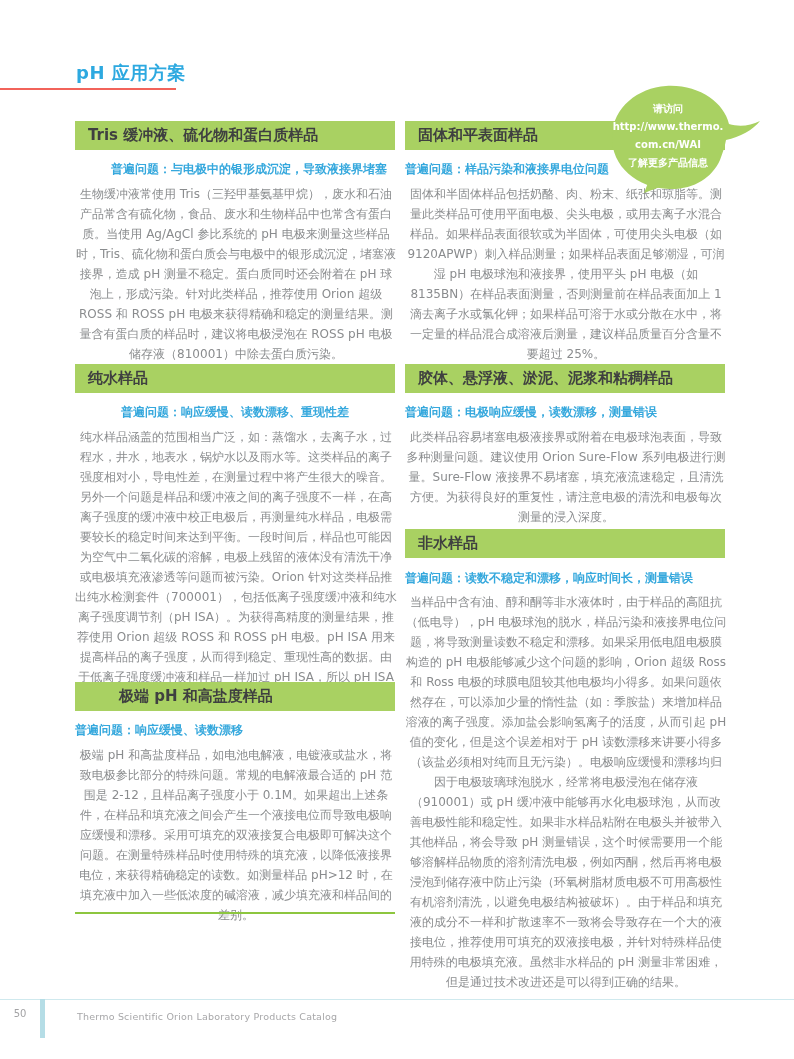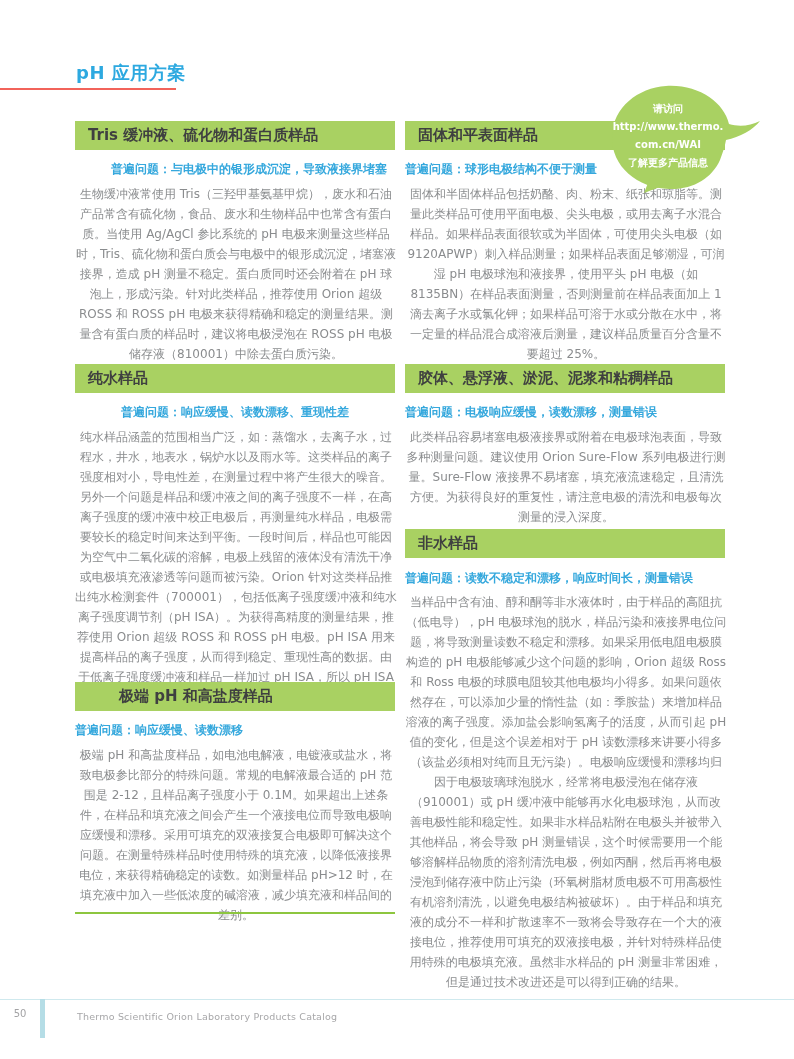--- a/index.html
+++ b/index.html
@@ -171,21 +171,21 @@
     <div class="sec-problem l2p">普遍问题：响应缓慢、读数漂移、重现性差</div>
     <div class="sec-body l2b">纯水样品涵盖的范围相当广泛，如：蒸馏水，去离子水，过程水，井水，地表水，锅炉水以及雨水等。这类样品的离子强度相对小，导电性差，在测量过程中将产生很大的噪音。另外一个问题是样品和缓冲液之间的离子强度不一样，在高离子强度的缓冲液中校正电极后，再测量纯水样品，电极需要较长的稳定时间来达到平衡。一段时间后，样品也可能因为空气中二氧化碳的溶解，电极上残留的液体没有清洗干净或电极填充液渗透等问题而被污染。Orion 针对这类样品推出纯水检测套件（700001），包括低离子强度缓冲液和纯水离子强度调节剂（pH ISA）。为获得高精度的测量结果，推荐使用 Orion 超级 ROSS 和 ROSS pH 电极。pH ISA 用来提高样品的离子强度，从而得到稳定、重现性高的数据。由于低离子强度缓冲液和样品一样加过 pH ISA，所以 pH ISA 的影响可以被忽略。</div>
 
     <div class="sec-header l3h">极端 pH 和高盐度样品</div>
     <div class="sec-problem l3p">普遍问题：响应缓慢、读数漂移</div>
     <div class="sec-body l3b">极端 pH 和高盐度样品，如电池电解液，电镀液或盐水，将致电极参比部分的特殊问题。常规的电解液最合适的 pH 范围是 2-12，且样品离子强度小于 0.1M。如果超出上述条件，在样品和填充液之间会产生一个液接电位而导致电极响应缓慢和漂移。采用可填充的双液接复合电极即可解决这个问题。在测量特殊样品时使用特殊的填充液，以降低液接界电位，来获得精确稳定的读数。如测量样品 pH&gt;12 时，在填充液中加入一些低浓度的碱溶液，减少填充液和样品间的差别。</div>
   </div>
 
   <div class="col col-right">
     <div class="sec-header r1h">固体和平表面样品</div>
-    <div class="sec-problem r1p">普遍问题：球形电极结构不便于测量</div>
+    <div class="sec-problem r1p">普遍问题：样品污染和液接界电位问题</div>
     <div class="sec-body r1b">固体和半固体样品包括奶酪、肉、粉末、纸张和琼脂等。测量此类样品可使用平面电极、尖头电极，或用去离子水混合样品。如果样品表面很软或为半固体，可使用尖头电极（如 9120APWP）刺入样品测量；如果样品表面足够潮湿，可润湿 pH 电极球泡和液接界，使用平头 pH 电极（如 8135BN）在样品表面测量，否则测量前在样品表面加上 1 滴去离子水或氯化钾；如果样品可溶于水或分散在水中，将一定量的样品混合成溶液后测量，建议样品质量百分含量不要超过 25%。</div>
 
     <div class="sec-header r2h">胶体、悬浮液、淤泥、泥浆和粘稠样品</div>
     <div class="sec-problem r2p">普遍问题：电极响应缓慢，读数漂移，测量错误</div>
     <div class="sec-body r2b">此类样品容易堵塞电极液接界或附着在电极球泡表面，导致多种测量问题。建议使用 Orion Sure-Flow 系列电极进行测量。Sure-Flow 液接界不易堵塞，填充液流速稳定，且清洗方便。为获得良好的重复性，请注意电极的清洗和电极每次测量的浸入深度。</div>
 
     <div class="sec-header r3h">非水样品</div>
     <div class="sec-problem r3p">普遍问题：读数不稳定和漂移，响应时间长，测量错误</div>
     <div class="sec-body r3b">当样品中含有油、醇和酮等非水液体时，由于样品的高阻抗（低电导），pH 电极球泡的脱水，样品污染和液接界电位问题，将导致测量读数不稳定和漂移。如果采用低电阻电极膜构造的 pH 电极能够减少这个问题的影响，Orion 超级 Ross 和 Ross 电极的球膜电阻较其他电极均小得多。如果问题依然存在，可以添加少量的惰性盐（如：季胺盐）来增加样品溶液的离子强度。添加盐会影响氢离子的活度，从而引起 pH 值的变化，但是这个误差相对于 pH 读数漂移来讲要小得多（该盐必须相对纯而且无污染）。电极响应缓慢和漂移均归因于电极玻璃球泡脱水，经常将电极浸泡在储存液（910001）或 pH 缓冲液中能够再水化电极球泡，从而改善电极性能和稳定性。如果非水样品粘附在电极头并被带入其他样品，将会导致 pH 测量错误，这个时候需要用一个能够溶解样品物质的溶剂清洗电极，例如丙酮，然后再将电极浸泡到储存液中防止污染（环氧树脂材质电极不可用高极性有机溶剂清洗，以避免电极结构被破坏）。由于样品和填充液的成分不一样和扩散速率不一致将会导致存在一个大的液接电位，推荐使用可填充的双液接电极，并针对特殊样品使用特殊的电极填充液。虽然非水样品的 pH 测量非常困难，但是通过技术改进还是可以得到正确的结果。</div>
   </div>

